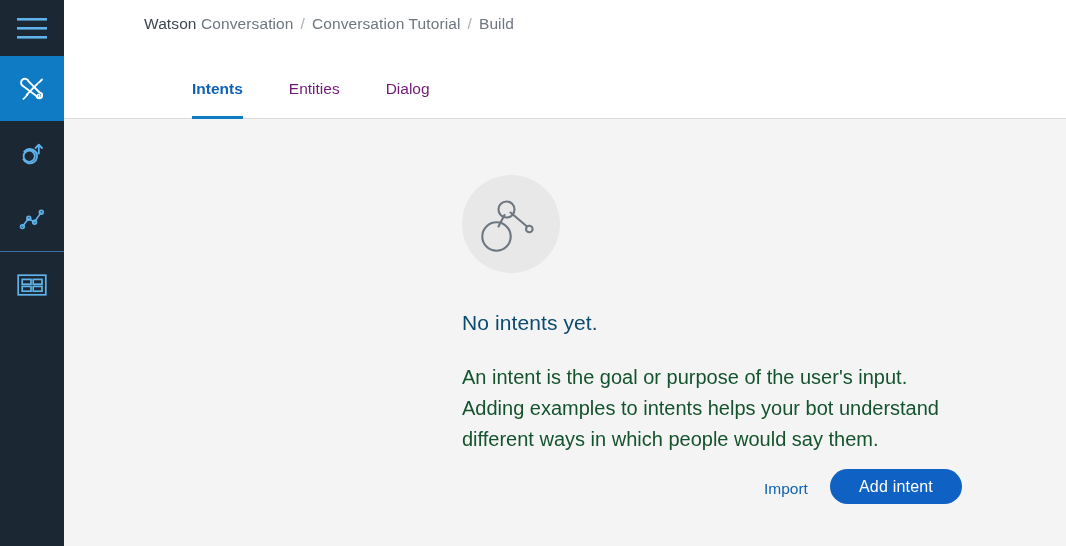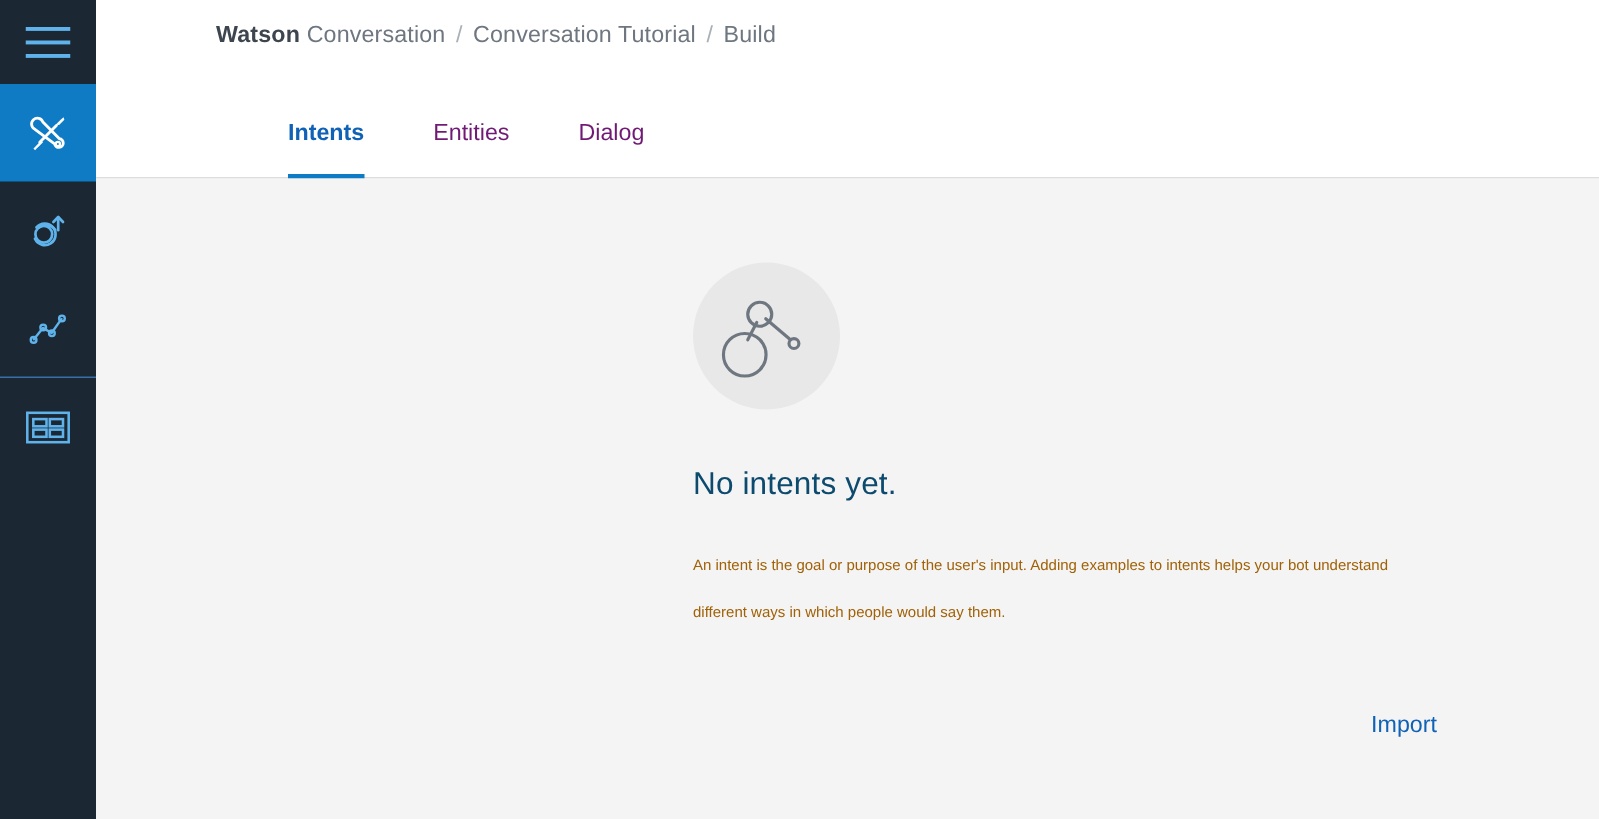--- a/index.html
+++ b/index.html
@@ -74,21 +74,21 @@
 
   .breadcrumb {
     position: absolute;
     left: 80px;
     top: 15px;
     font-size: 15.5px;
     color: #6e7680;
     white-space: nowrap;
     letter-spacing: 0.1px;
   }
-  .breadcrumb .bc-strong { color: #3d464f; font-weight: 700; }
+  .breadcrumb .bc-strong { color: #3d464f; font-weight: 400; }
   .breadcrumb .bc-plain  { color: #6e7680; font-weight: 400; }
   .breadcrumb .bc-sep    { color: #a9b0b6; padding: 0 7px; font-weight: 400; }
 
   .tabs {
     position: absolute;
     left: 128px;
     bottom: 0;
     display: flex;
     align-items: flex-end;
     gap: 14px;
@@ -149,23 +149,23 @@
 
   .empty-title {
     font-size: 21px;
     color: #0c4a6e;
     font-weight: 400;
     margin-bottom: 21px;
     letter-spacing: 0.1px;
   }
 
   .empty-body {
-    font-size: 10px;
+    font-size: 20px;
     line-height: 31px;
-    color: #a16207;
+    color: #14532d;
     width: 492px;
     font-weight: 400;
     margin-top: 27px;
   }
 
   .actions {
     position: absolute;
     right: 104px;
     top: 350px;
     display: flex;
@@ -298,18 +298,19 @@
         </div>
 
         <h1 class="empty-title">No intents yet.</h1>
 
         <p class="empty-body">An intent is the goal or purpose of the user's input. Adding examples to intents helps your bot understand different ways in which people would say them.</p>
 
       </section>
 
       <div class="actions">
         <button class="link-btn">Import</button>
+        <button class="primary-btn">Add intent</button>
       </div>
 
     </main>
 
   </div>
 </div>
 
 </body></html>

